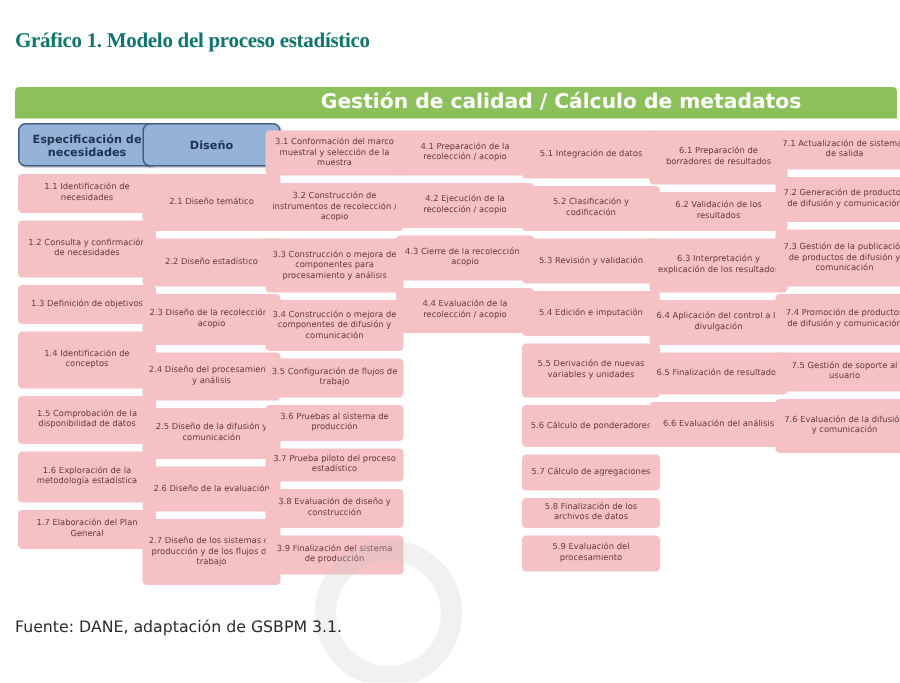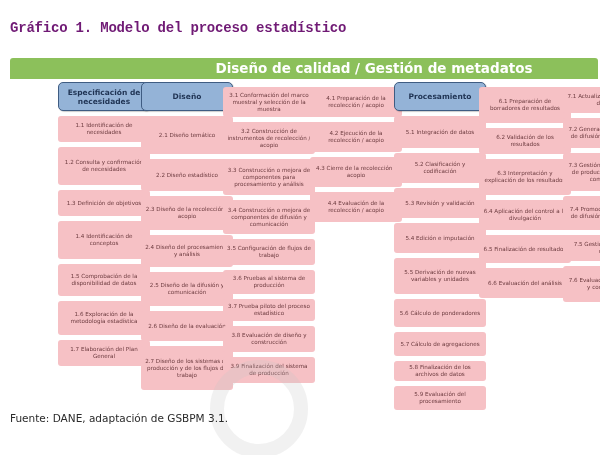--- a/index.html
+++ b/index.html
@@ -1,30 +1,30 @@
 <!DOCTYPE html>
 <html><head>
 <meta charset="utf-8">
 <style>
   html, body { margin:0; padding:0; background:#ffffff; }
   body { width:600px; height:455px; position:relative; overflow:hidden; font-family:"DejaVu Sans", sans-serif; }
-  .title { position:absolute; left:10px; top:20px; font-size:14px; font-weight:bold; color:#701a75; font-family:Liberation Mono, monospace; letter-spacing:-0.2px; }
+  .title { position:absolute; left:10px; top:20px; font-size:14px; font-weight:bold; color:#0f766e; font-family:Liberation Serif, serif; letter-spacing:-0.2px; }
   .banner { position:absolute; left:10px; top:58px; width:588px; height:21px; background:#8cc05b; border-radius:3px 3px 0 0; color:#ffffff; font-weight:bold; font-size:13.5px; text-align:center; line-height:21px; }
   .banner span { margin-left:140px; }
-  .col { position:absolute; top:82px; width:92px;margin-left:46px; }
+  .col { position:absolute; top:82px; width:92px; }
   .head { height:29px; background:#94b3d7; border:1.5px solid #3f5c82; border-radius:5px; box-sizing:border-box; display:flex; align-items:center; justify-content:center; text-align:center; font-weight:bold; font-size:7.5px; line-height:9px; color:#1f3353; padding:0 2px; box-shadow:1px 1px 1px rgba(0,0,0,0.2); }
   .box { margin-top:5px; background:#f6c1c5; border-radius:3px; display:flex; align-items:center; justify-content:center; text-align:center; font-size:5.6px; line-height:7px; color:#6b3a3e; padding:2px 4px; box-sizing:border-box; }
   .source { position:absolute; left:10px; top:412px; font-size:10.5px; color:#2a2a2a; }
   .wm { position:absolute; border-radius:50%; border:14px solid rgba(200,200,200,0.25); }
 </style>
 </head>
 <body>
 
 <div class="title">Gráfico 1. Modelo del proceso estadístico</div>
-<div class="banner"><span>Diseño de calidad / Gestión de metadatos</span></div>
+<div class="banner"><span>Gestión de calidad / Cálculo de metadatos</span></div>
 
 <div id="cols">
     <div class="col" style="left: 12px;">
       <div class="head">Especificación de necesidades</div>
       <div class="box" style="height: 26px;">1.1 Identificación de necesidades</div>
       <div class="box" style="height: 38px;">1.2 Consulta y confirmación de necesidades</div>
       <div class="box" style="height: 26px;">1.3 Definición de objetivos</div>
       <div class="box" style="height: 38px;">1.4 Identificación de conceptos</div>
       <div class="box" style="height: 32px;">1.5 Comprobación de la disponibilidad de datos</div>
       <div class="box" style="height: 34px;">1.6 Exploración de la metodología estadística</div>
@@ -51,21 +51,20 @@
       <div class="box" style="height: 26px;">3.8 Evaluación de diseño y construcción</div>
       <div class="box" style="height: 26px;">3.9 Finalización del sistema de producción</div>
     </div>
     <div class="col" style="left: 264px;">
       <div class="box" style="height: 30px;">4.1 Preparación de la recolección / acopio</div>
       <div class="box" style="height: 30px;">4.2 Ejecución de la recolección / acopio</div>
       <div class="box" style="height: 30px;">4.3 Cierre de la recolección / acopio</div>
       <div class="box" style="height: 30px;">4.4 Evaluación de la recolección / acopio</div>
     </div>
     <div class="col" style="left: 348px;">
-      <div class="head">Procesamiento</div>
       <div class="box" style="height: 32px;">5.1 Integración de datos</div>
       <div class="box" style="height: 30px;">5.2 Clasificación y codificación</div>
       <div class="box" style="height: 30px;">5.3 Revisión y validación</div>
       <div class="box" style="height: 30px;">5.4 Edición e imputación</div>
       <div class="box" style="height: 36px;">5.5 Derivación de nuevas variables y unidades</div>
       <div class="box" style="height: 28px;">5.6 Cálculo de ponderadores</div>
       <div class="box" style="height: 24px;">5.7 Cálculo de agregaciones</div>
       <div class="box" style="height: 20px;">5.8 Finalización de los archivos de datos</div>
       <div class="box" style="height: 24px;">5.9 Evaluación del procesamiento</div>
     </div>

